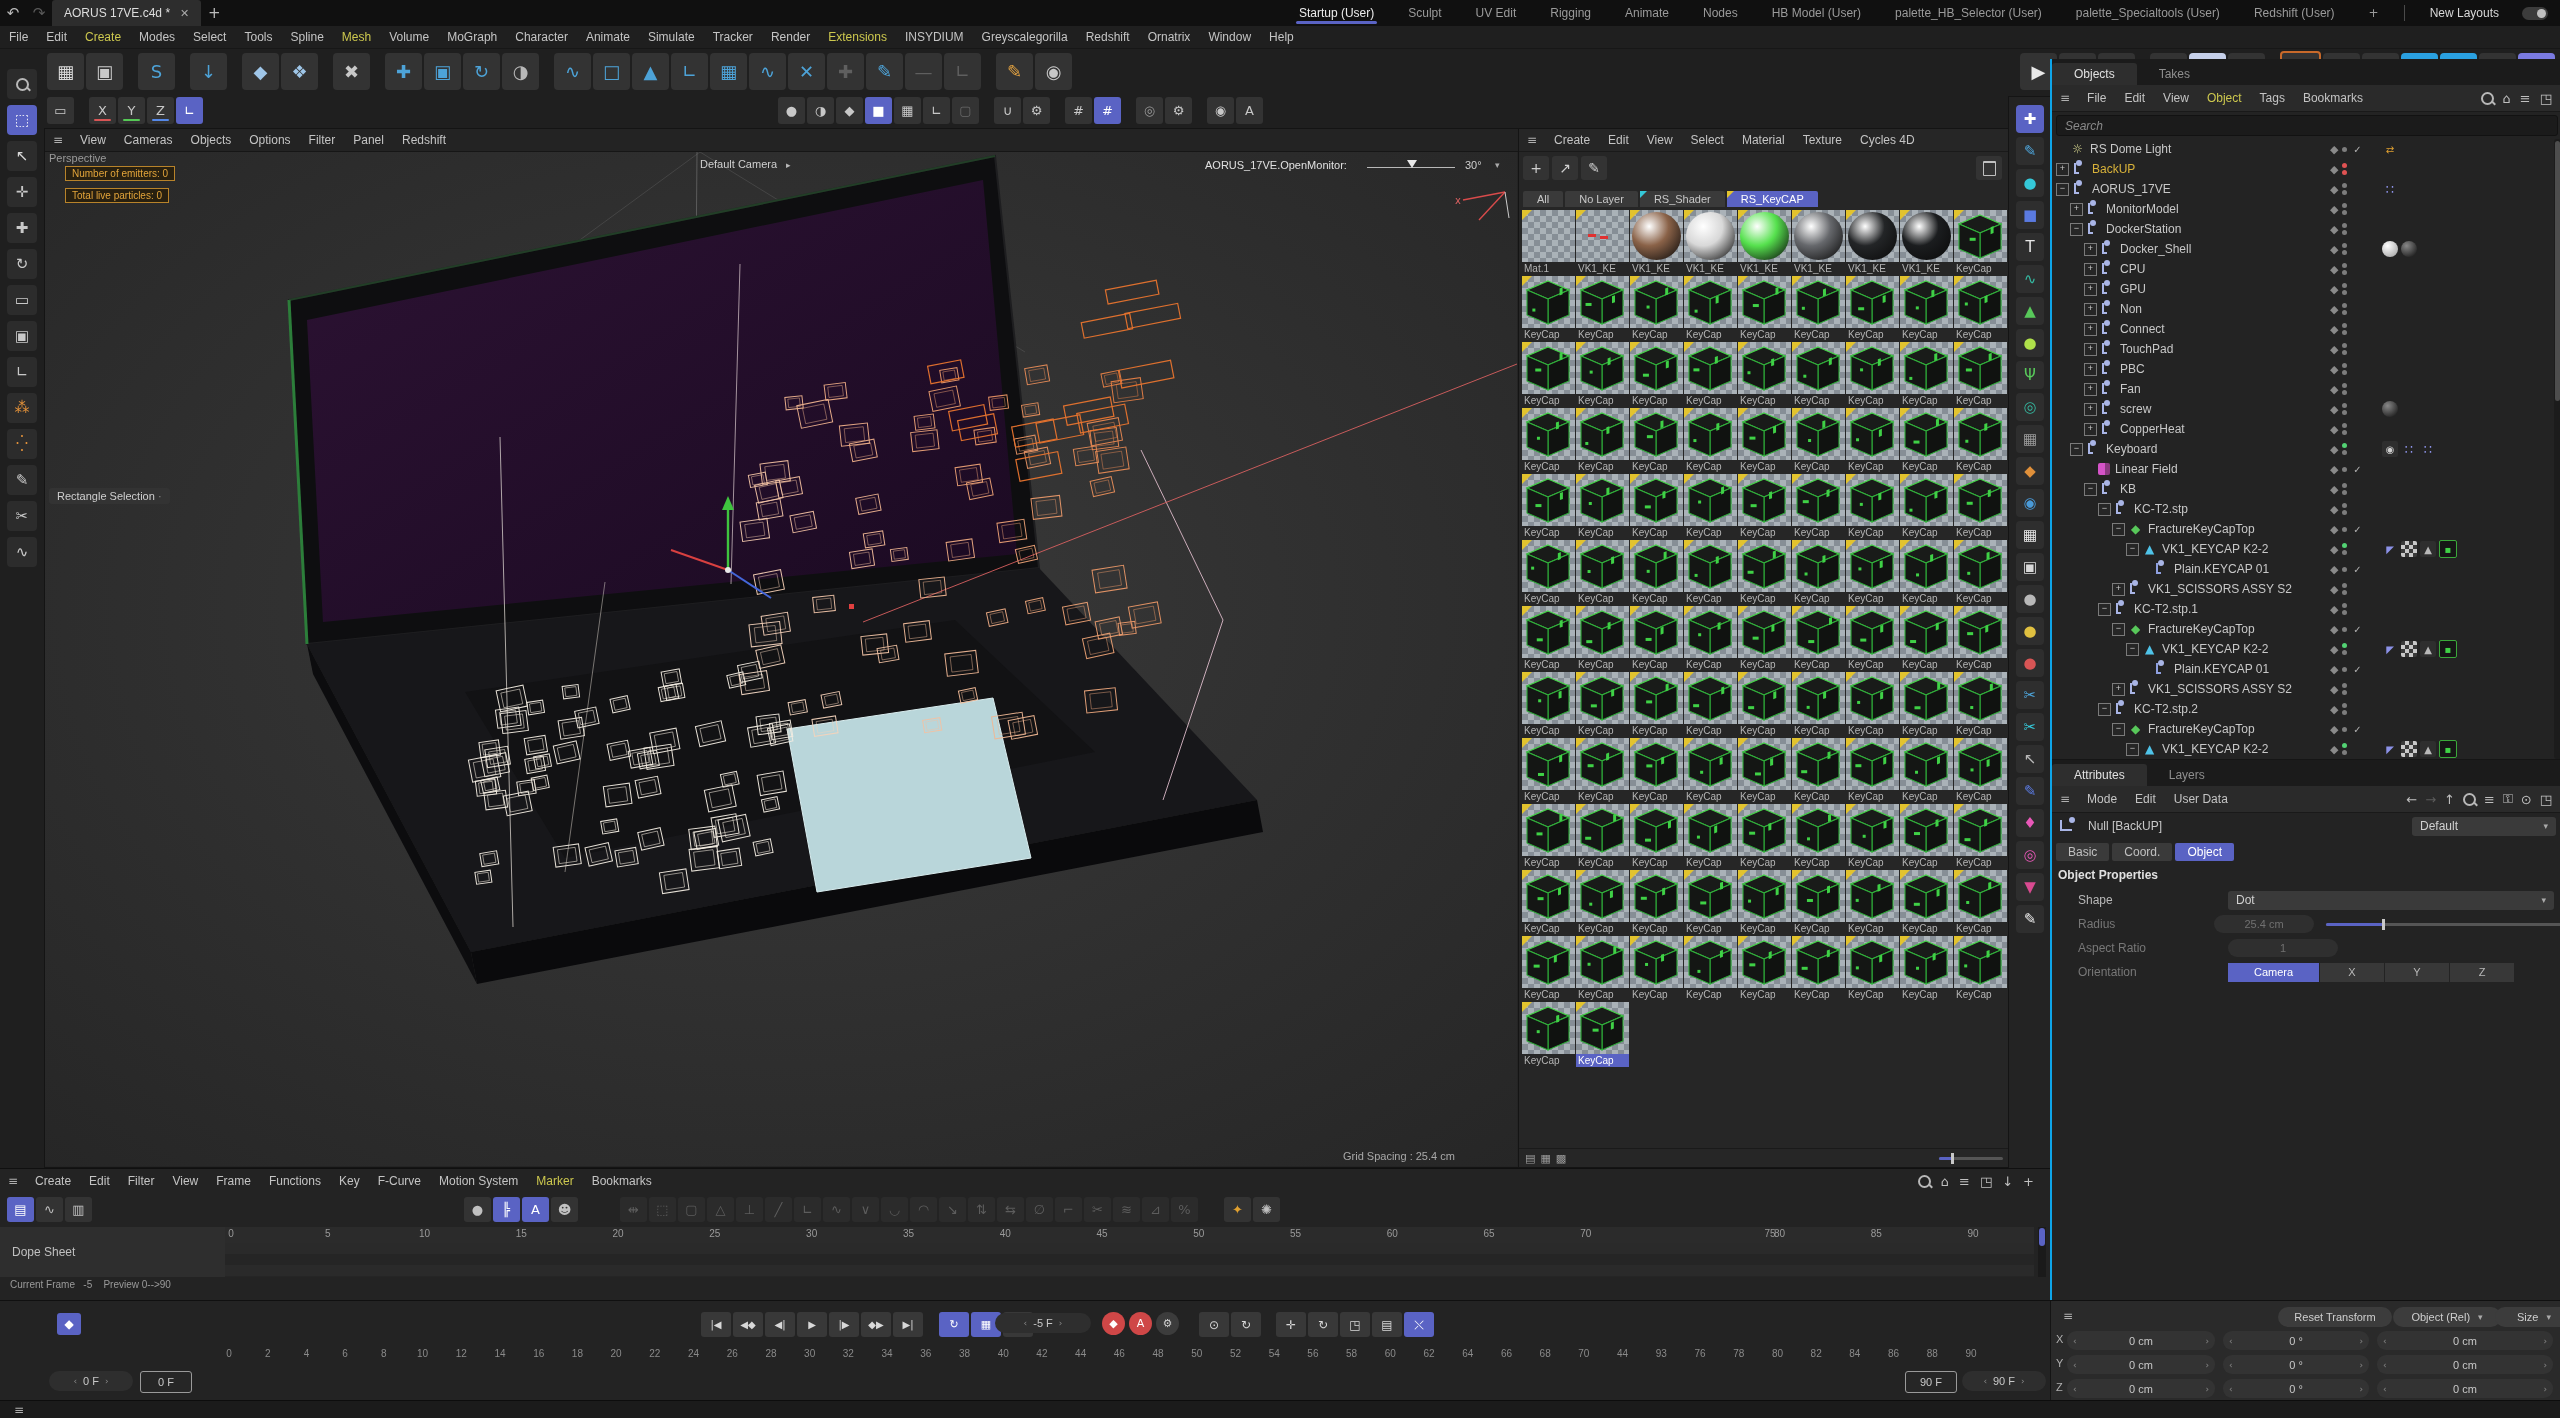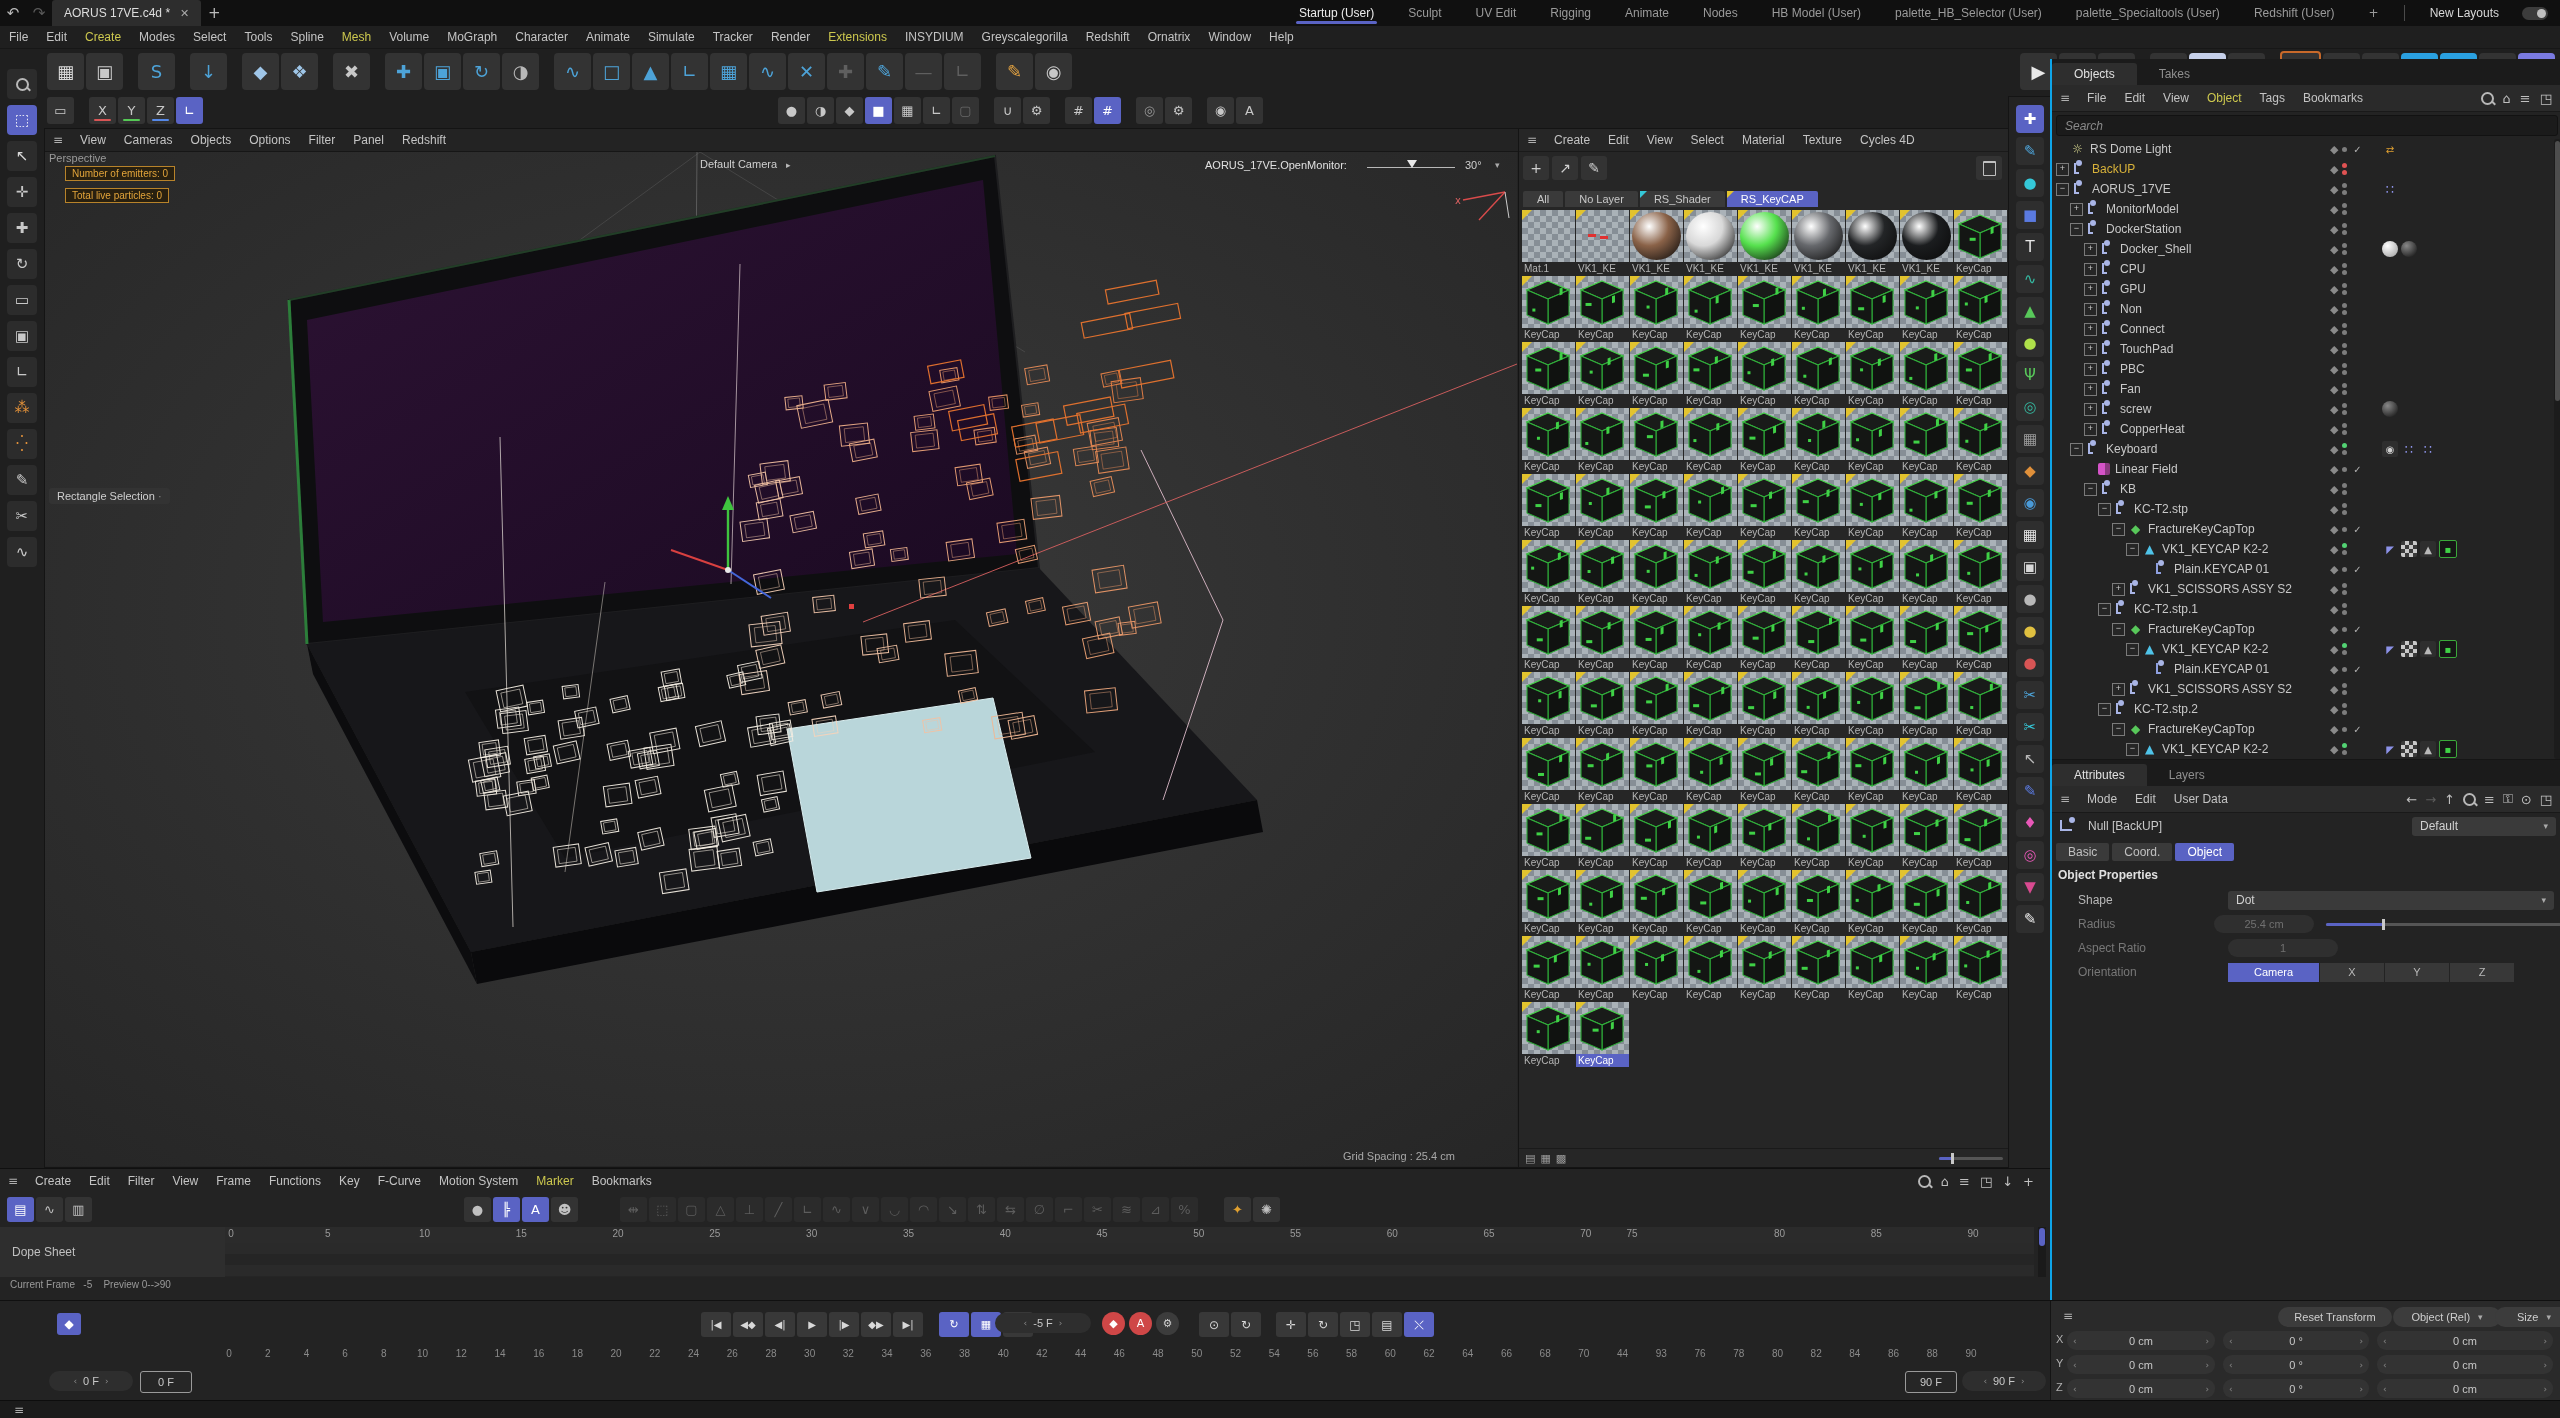--- a/index.html
+++ b/index.html
@@ -2884,21 +2884,21 @@
           <span class="rnum" style="left: 489.889px;">25</span>
           <span class="rnum" style="left: 586.667px;">30</span>
           <span class="rnum" style="left: 683.444px;">35</span>
           <span class="rnum" style="left: 780.222px;">40</span>
           <span class="rnum" style="left: 877px;">45</span>
           <span class="rnum" style="left: 973.778px;">50</span>
           <span class="rnum" style="left: 1070.56px;">55</span>
           <span class="rnum" style="left: 1167.33px;">60</span>
           <span class="rnum" style="left: 1264.11px;">65</span>
           <span class="rnum" style="left: 1360.89px;">70</span>
-          <span class="rnum" style="left: 1407px;">75</span>
+          <span class="rnum" style="left: 1545px;">75</span>
           <span class="rnum" style="left: 1554.44px;">80</span>
           <span class="rnum" style="left: 1651.22px;">85</span>
           <span class="rnum" style="left: 1748px;">90</span>
         </div>
       <div id="dopebody"></div>
     </div>
     <div id="tl-scroll">
         <div></div>
       </div>
     <div id="tl-cur">

